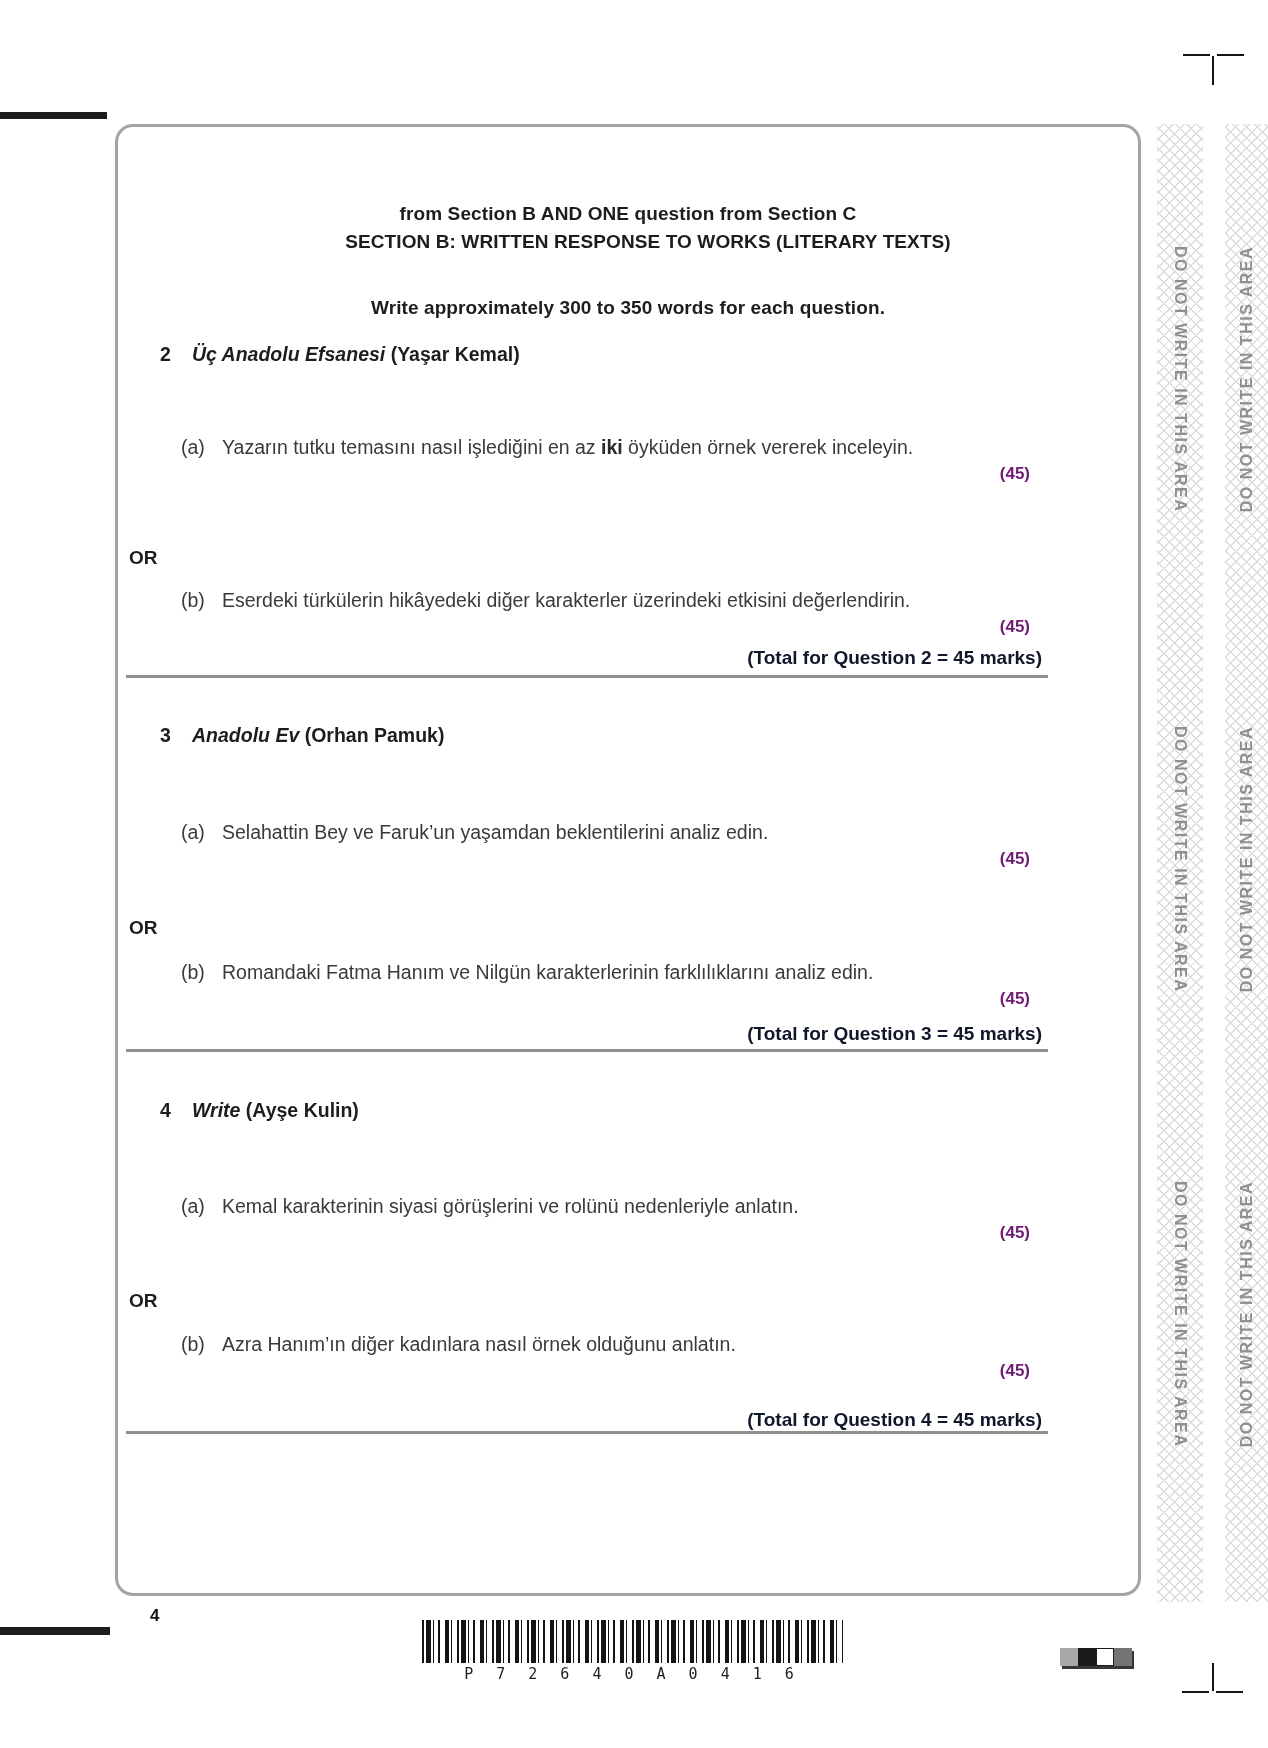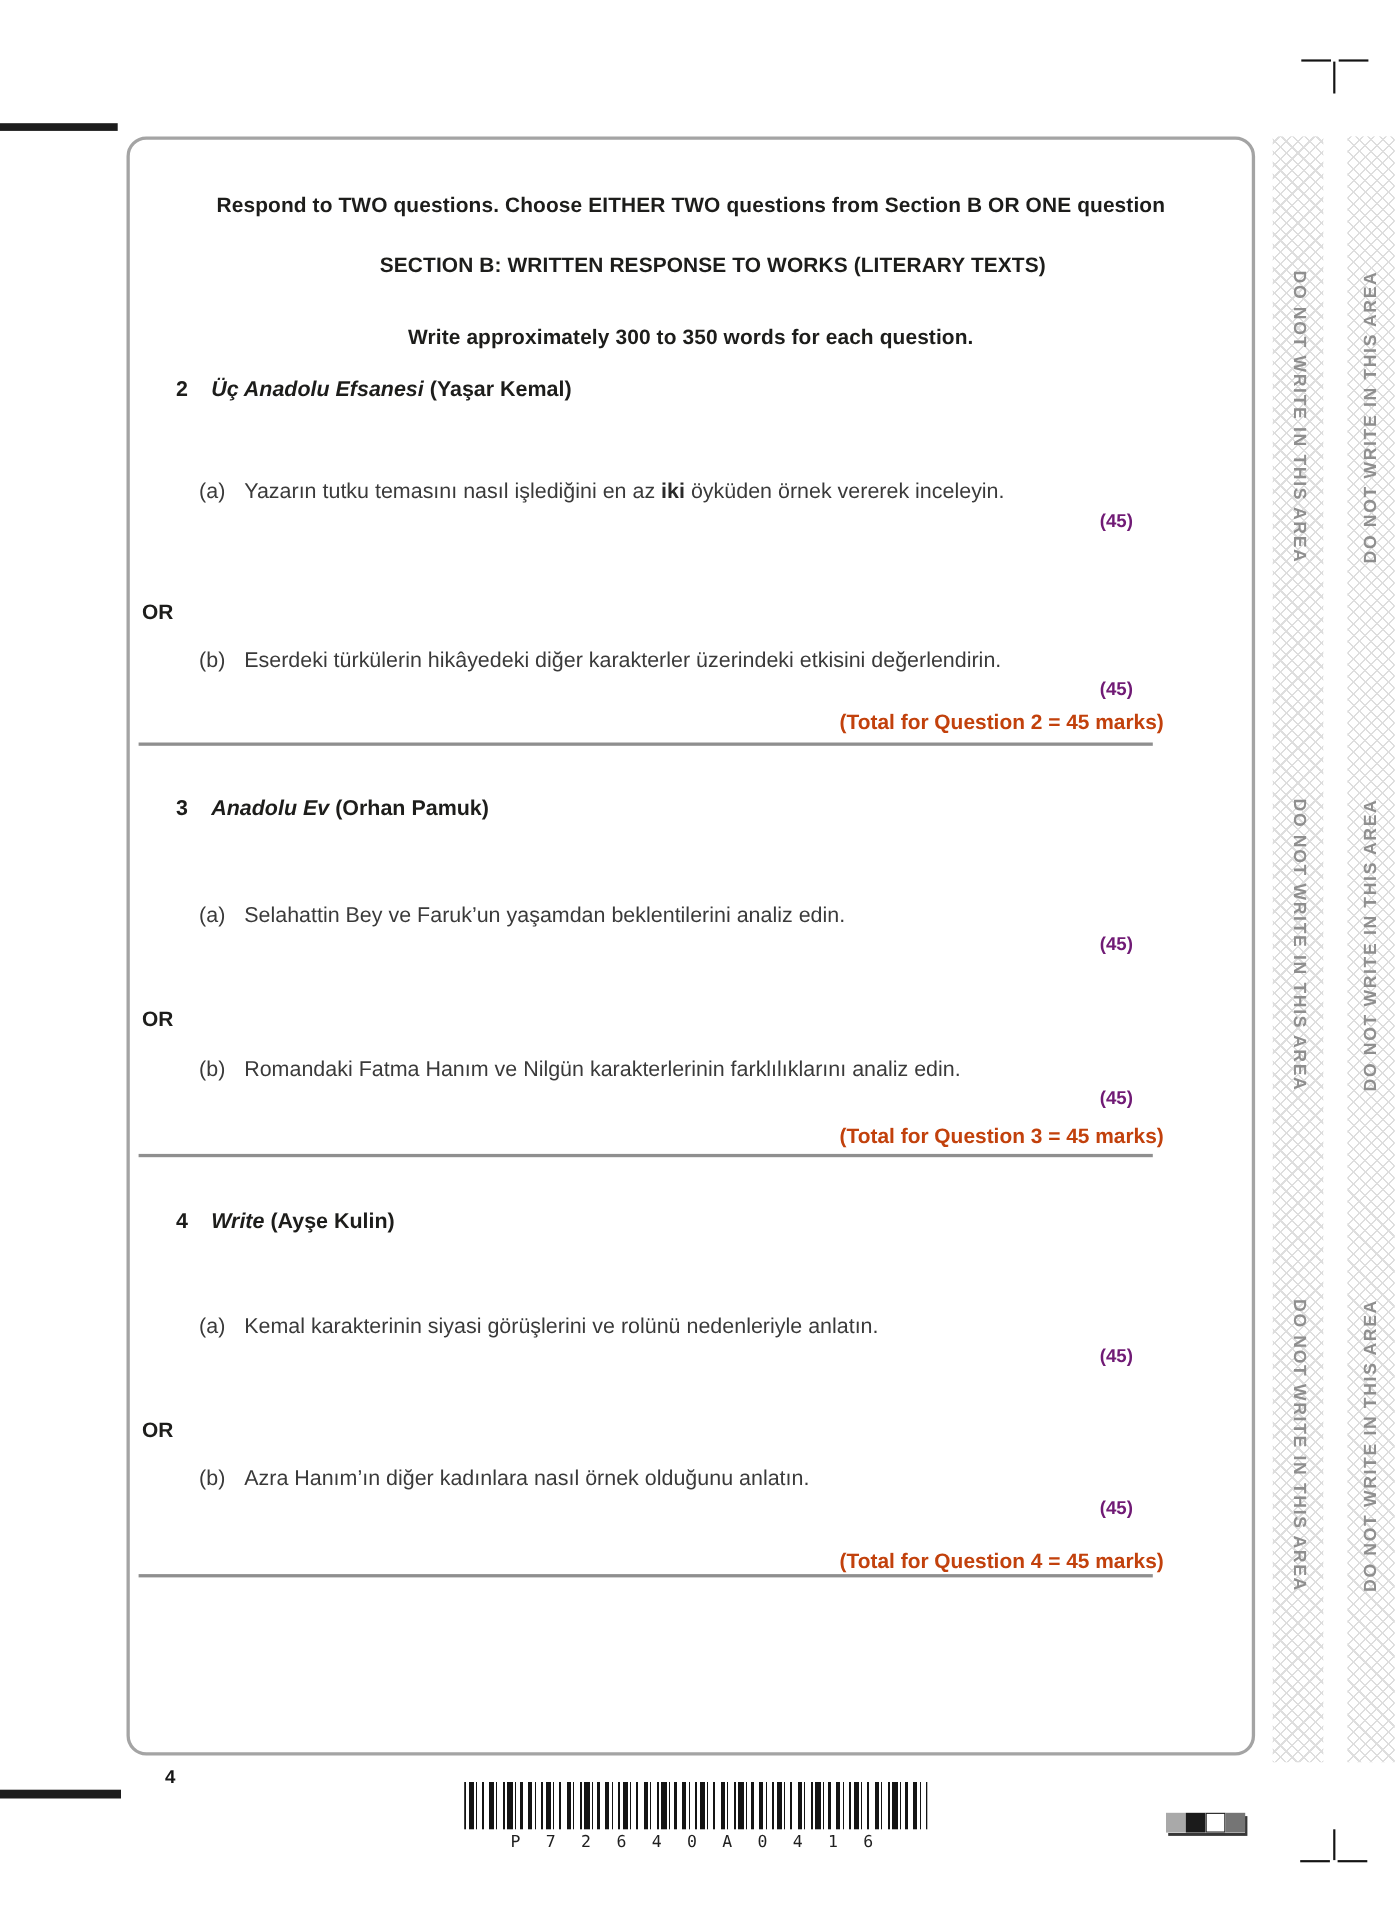--- a/index.html
+++ b/index.html
@@ -26,21 +26,21 @@
   .center-line { position:absolute; left:0; right:0; text-align:center; font-weight:bold; font-size:19px; letter-spacing:.1px; }
   .q-title { position:absolute; left:13px; font-size:19.5px; font-weight:bold;margin-left:29px; }
   .q-title .q-num { display:inline-block; width:32px; }
   .q-title .q-book { font-style:italic; }
   .part { position:absolute; left:63px; display:flex; font-size:19.5px; color:#3a3a3a; }
   .part-label { width:41px; flex:0 0 41px; }
   .part-text { max-width:810px; }
   .part-text b { color:#2a2a2a;margin-top:24px; }
   .or-label { position:absolute; left:11px; font-weight:bold; font-size:19px;margin-top:24px; }
   .marks { position:absolute; right:108px; font-weight:bold; font-size:17px; color:#701a75; }
-  .total-line { position:absolute; right:80px; font-weight:bold; font-size:19px; color:#c2410c;text-align:right; }
+  .total-line { position:absolute; right:96px; font-weight:bold; font-size:19px; color:#0f172a;text-align:right; }
   .rule { position:absolute; left:8px; right:90px; height:3px; background:#8f8f8f; }
 
   
   .strip {
     position:absolute; top:124px; height:1478px;
     background-color:#ffffff;
     background-image:
       repeating-linear-gradient(45deg,  #dedede 0 1.4px, transparent 1.4px 7.5px),
       repeating-linear-gradient(-45deg, #dedede 0 1.4px, transparent 1.4px 7.5px);
   }
@@ -93,21 +93,21 @@
 
 <div class="cal-strip">
   <div class="cal-sq" style="background:#a9a9a9;"></div>
   <div class="cal-sq" style="background:#1b1b1b;"></div>
   <div class="cal-sq white" style="background:#ffffff;"></div>
   <div class="cal-sq" style="background:#757575;"></div>
 </div>
 
 <div class="paper-box">
 
-  <div class="center-line" style="top:50px;">Respond to TWO questions. Choose EITHER TWO questions from Section B OR ONE question</div>
+  <div class="center-line" style="top:76px;">from Section B AND ONE question from Section C</div>
   <div class="center-line" style="top:104px;padding-left:40px;">SECTION B: WRITTEN RESPONSE TO WORKS (LITERARY TEXTS)</div>
   <div class="center-line" style="top:170px;">Write approximately 300 to 350 words for each question.</div>
 
   <div class="q-title" style="top:216px;">
     <span class="q-num">2</span><span class="q-book">Üç Anadolu Efsanesi</span>
     <span>(Yaşar Kemal)</span>
   </div>
   <div class="part" style="top:309px;">
     <span class="part-label">(a)</span>
     <span class="part-text"><span>Yazarın tutku temasını nasıl işlediğini en az </span><b>iki</b><span> öyküden örnek vererek inceleyin.</span></span>

